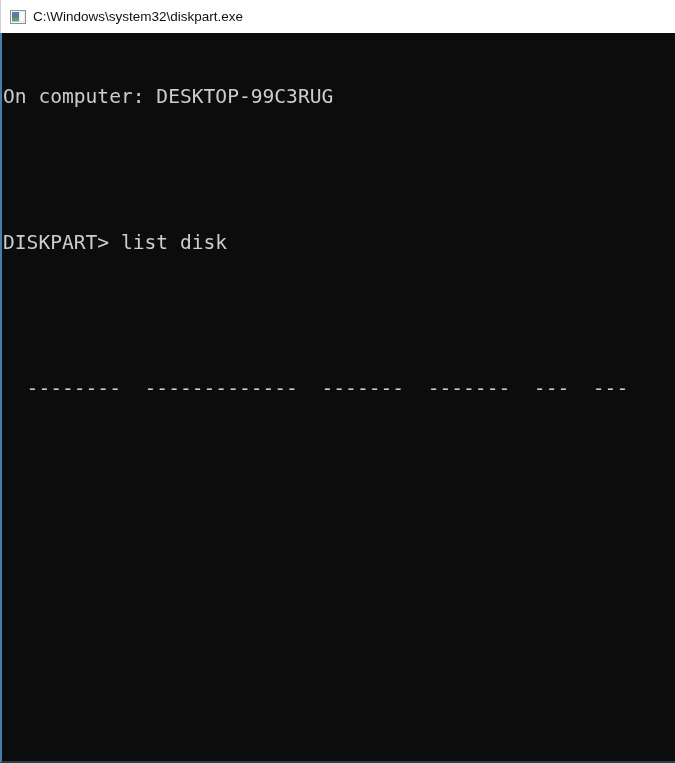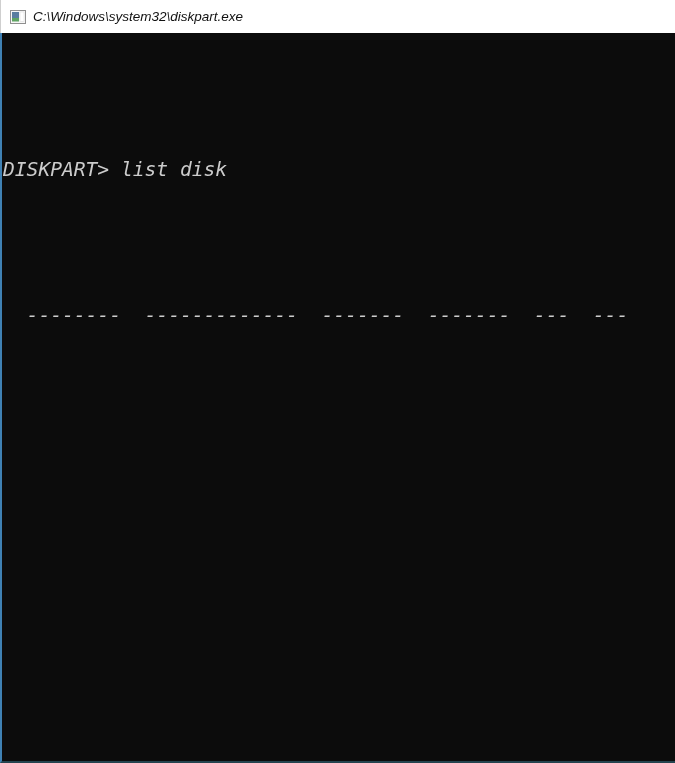--- a/index.html
+++ b/index.html
@@ -9,21 +9,20 @@
     height: 763px;
     overflow: hidden;
     background: #000;
   }
   .window {
     width: 675px;
     height: 763px;
     display: flex;
     flex-direction: column;
     font-family: "Liberation Sans", sans-serif;
-    font-style: italic;
   }
   .titlebar {
     height: 33px;
     flex: 0 0 33px;
     background: #ffffff;
     border-left: 1px solid #cfcfcf;
     display: flex;
     align-items: center;
     padding-left: 9px;
     box-sizing: border-box;
@@ -70,20 +69,21 @@
         <rect x="0.5" y="1.5" width="15" height="13" fill="#f7f7f7" stroke="#8f8f8f"></rect>
         <rect x="2" y="3" width="7" height="6" fill="#5a7da0"></rect>
         <rect x="2" y="9" width="7" height="3.5" fill="#5fa463"></rect>
         <rect x="10" y="3" width="4" height="9.5" fill="#ffffff" stroke="#d8d8d8" stroke-width="0.5"></rect>
       </svg>
     </span>
     <span class="title-text">C:\Windows\system32\diskpart.exe</span>
   </div>
 
   <div class="terminal">
+    <div class="line">On computer: DESKTOP-99C3RUG</div>
     <div class="line"></div>
     <div class="line">DISKPART&gt; list disk</div>
     <div class="line"></div>
     <div class="line">  --------  -------------  -------  -------  ---  ---</div>
     <div class="line"></div>
     <div class="line"></div>
     
     
     
     

